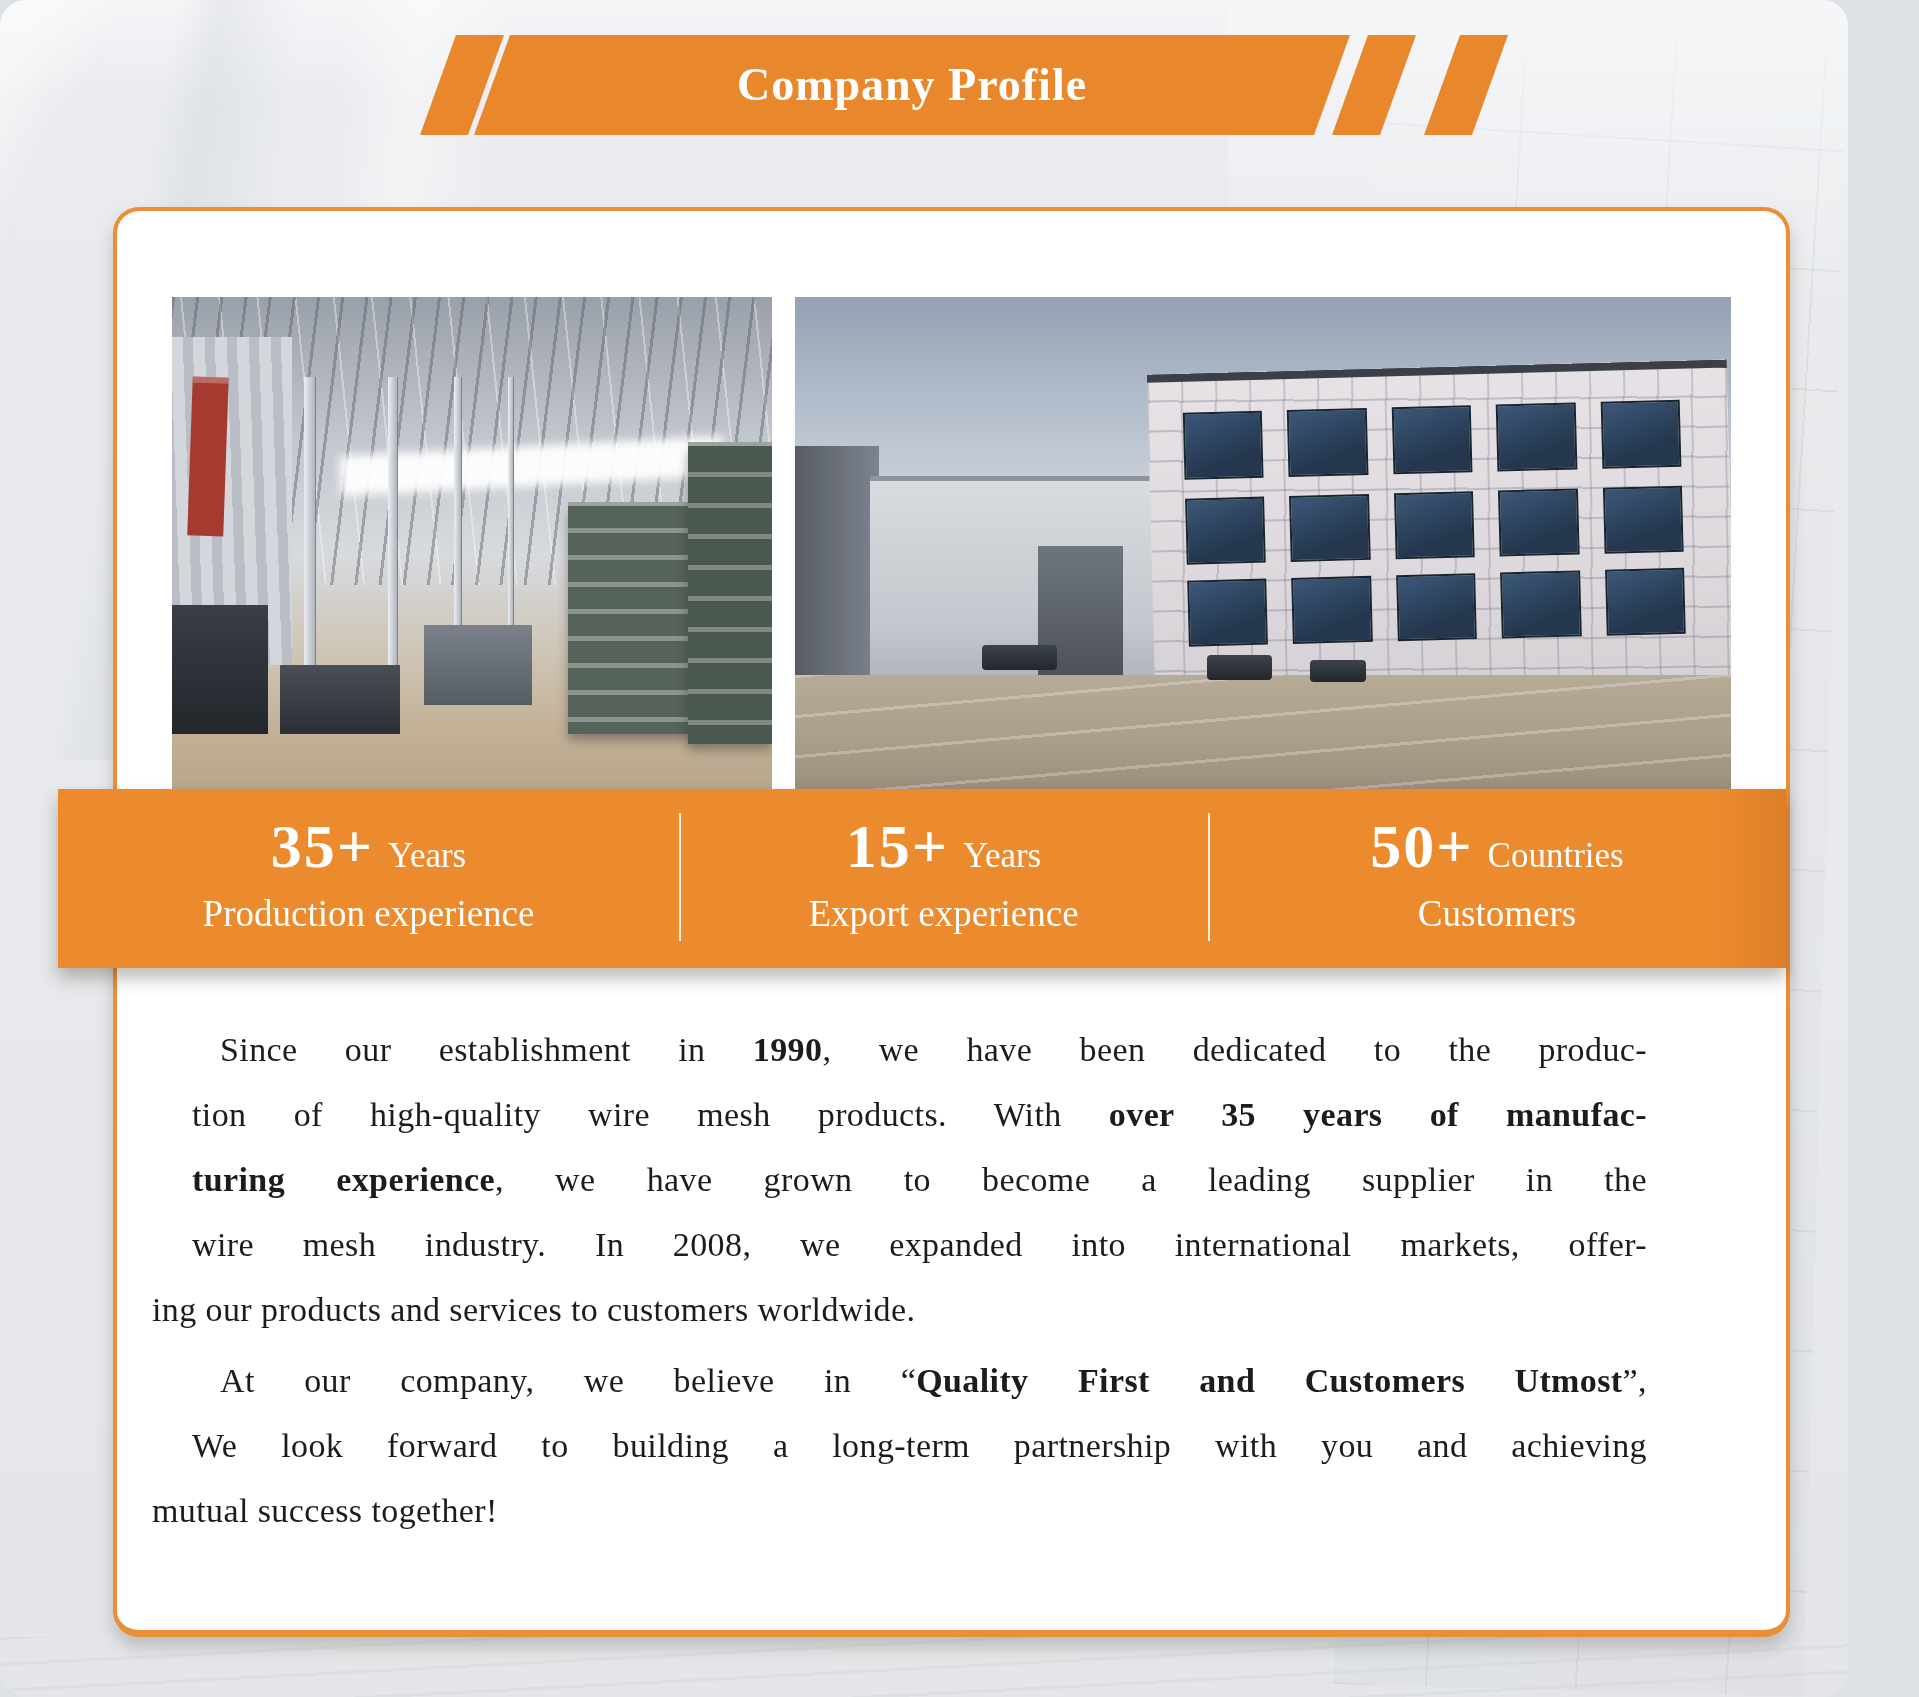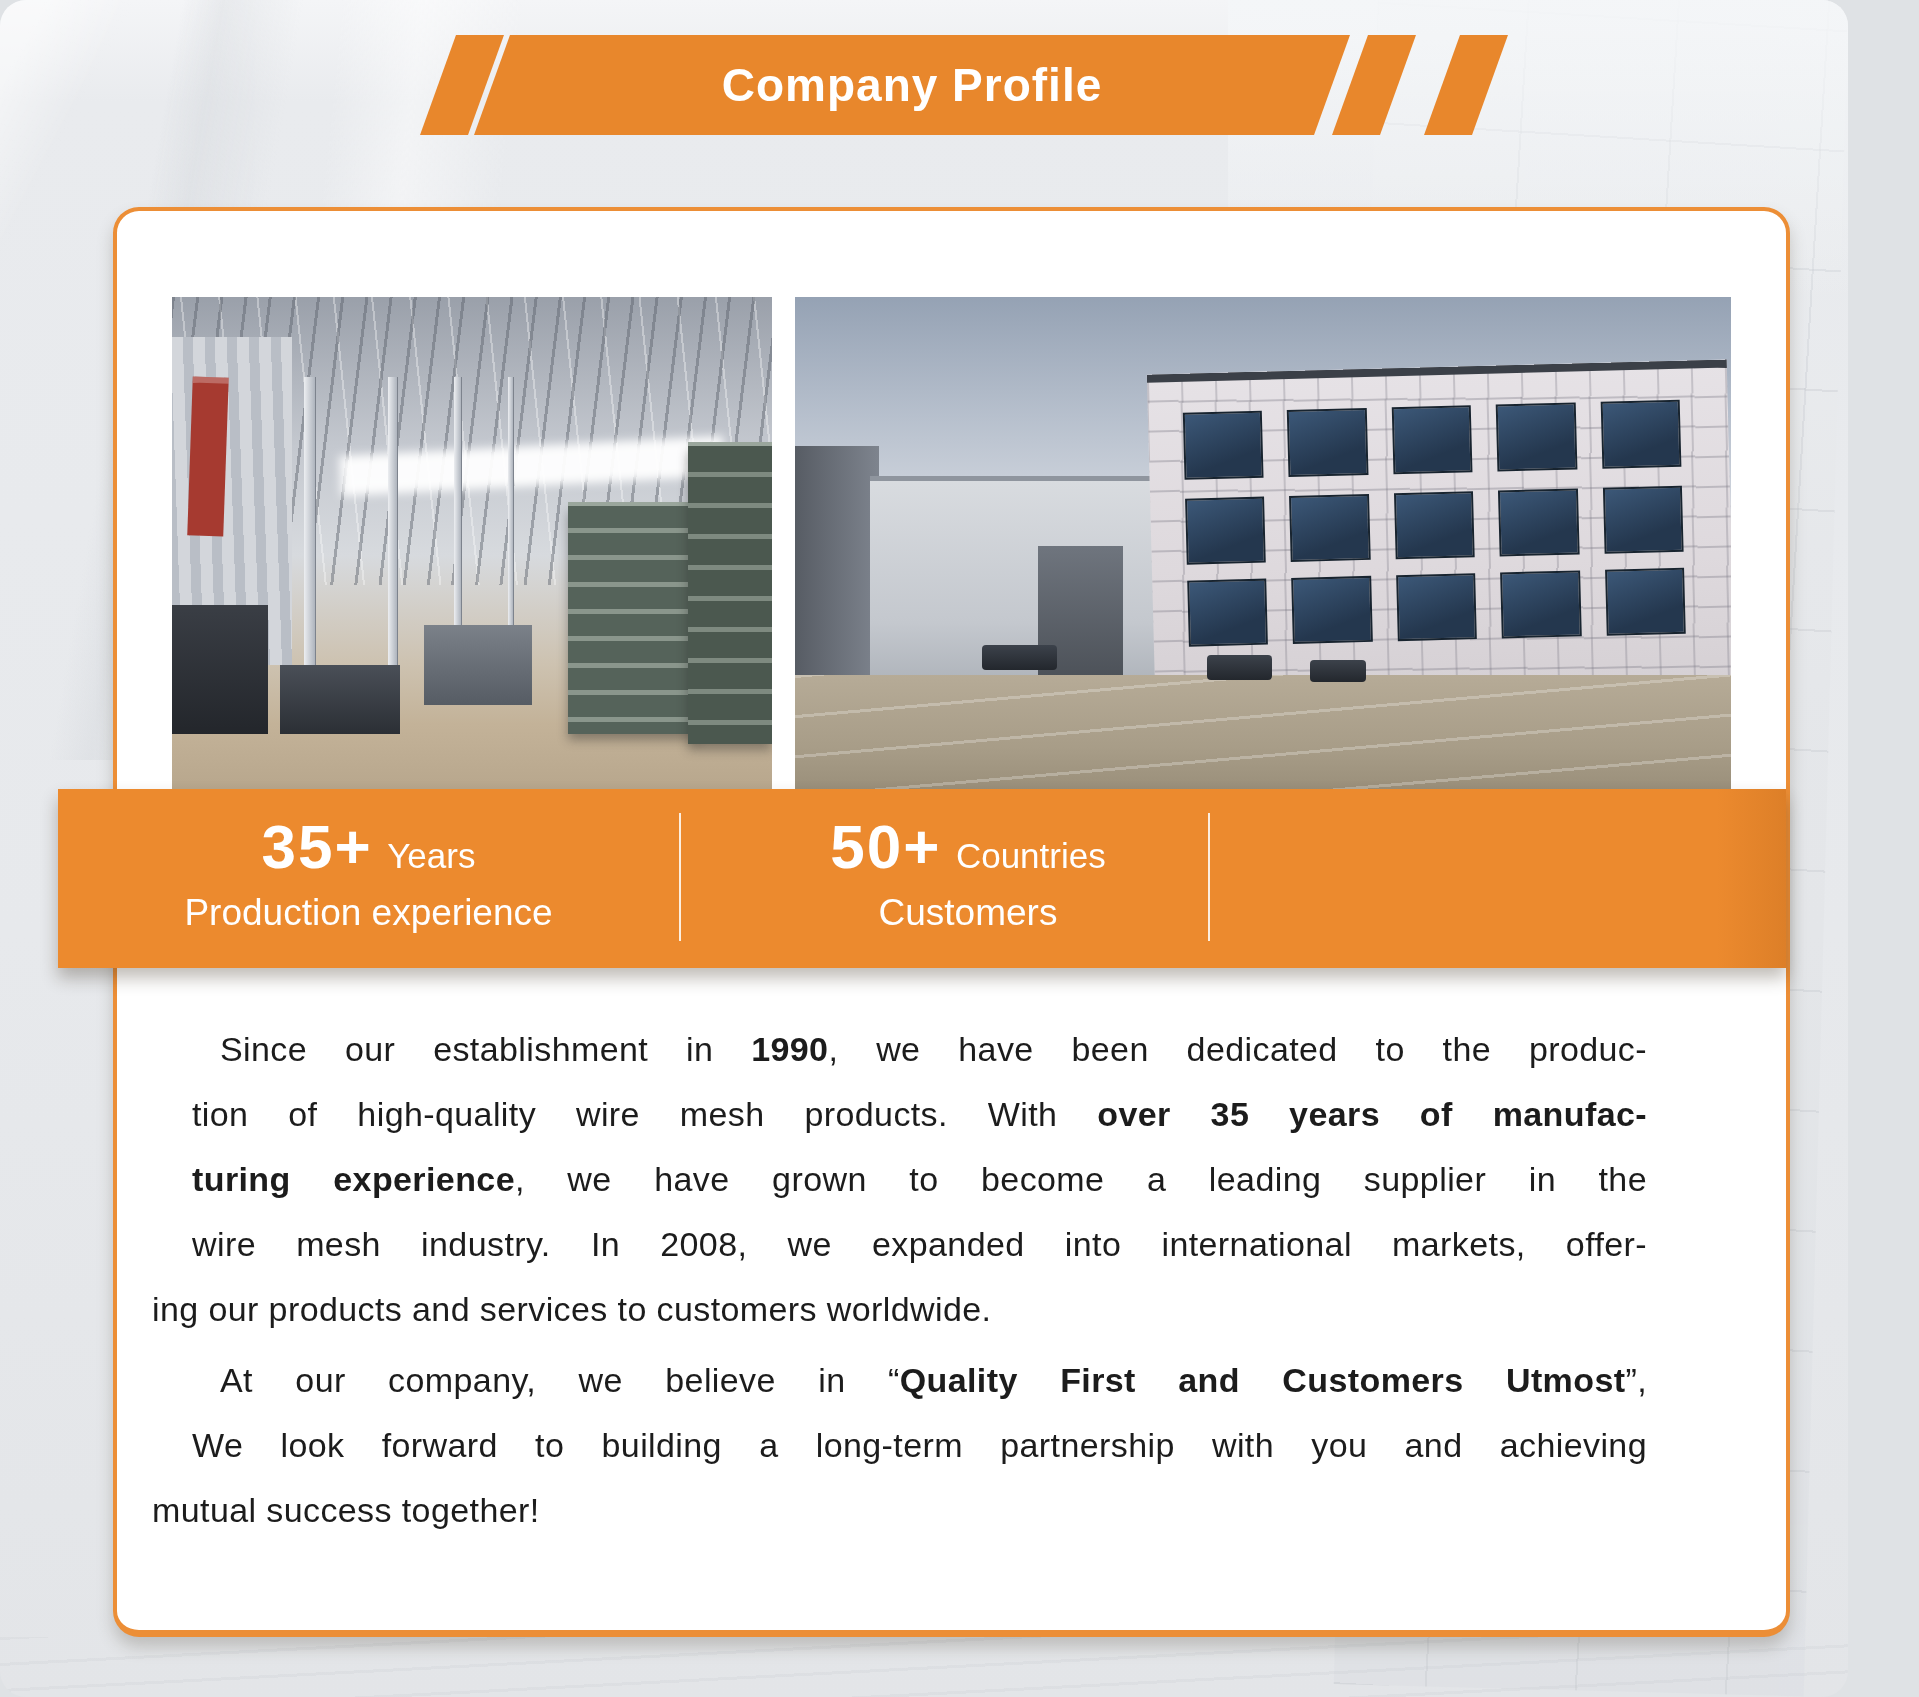--- a/index.html
+++ b/index.html
@@ -1,19 +1,19 @@
 <!DOCTYPE html>
 <html><head>
 <meta charset="utf-8">
 <style>
   html,body{margin:0;padding:0;background:#dfe2e5;}
   #root{
     position:relative;width:1848px;height:1697px;overflow:hidden;
     background:linear-gradient(180deg,#f4f5f7 0%,#e9ebee 6%,#e7e9ec 55%,#e3e5e8 100%);
-    font-family:Liberation Sans, sans-serif;
+    font-family:Liberation Serif, serif;
     border-radius:26px;
   }
   
   .bg-streaks{
     position:absolute;left:0;top:0;width:900px;height:760px;opacity:.55;pointer-events:none;
     background:
       linear-gradient(118deg,rgba(255,255,255,.9) 0 40px,rgba(255,255,255,0) 120px),
       linear-gradient(100deg,rgba(205,209,214,.0) 0 180px,rgba(205,209,214,.55) 220px,rgba(205,209,214,0) 300px),
       linear-gradient(96deg,rgba(255,255,255,.0) 340px,rgba(255,255,255,.8) 420px,rgba(255,255,255,0) 520px);
   }
@@ -195,20 +195,27 @@
   </div>
 
   <div class="stats">
     <div class="stat w1">
       <div class="line1">
         <span class="val">35+</span>
         <span class="unit">Years</span>
       </div>
       <div class="lbl">Production experience</div>
     </div>
+    <div class="stat w2">
+      <div class="line1">
+        <span class="val">15+</span>
+        <span class="unit">Years</span>
+      </div>
+      <div class="lbl">Export experience</div>
+    </div>
     <div class="stat w3">
       <div class="line1">
         <span class="val">50+</span>
         <span class="unit">Countries</span>
       </div>
       <div class="lbl">Customers</div>
     </div>
     <div class="vdiv d1"></div>
     <div class="vdiv d2"></div>
   </div>

